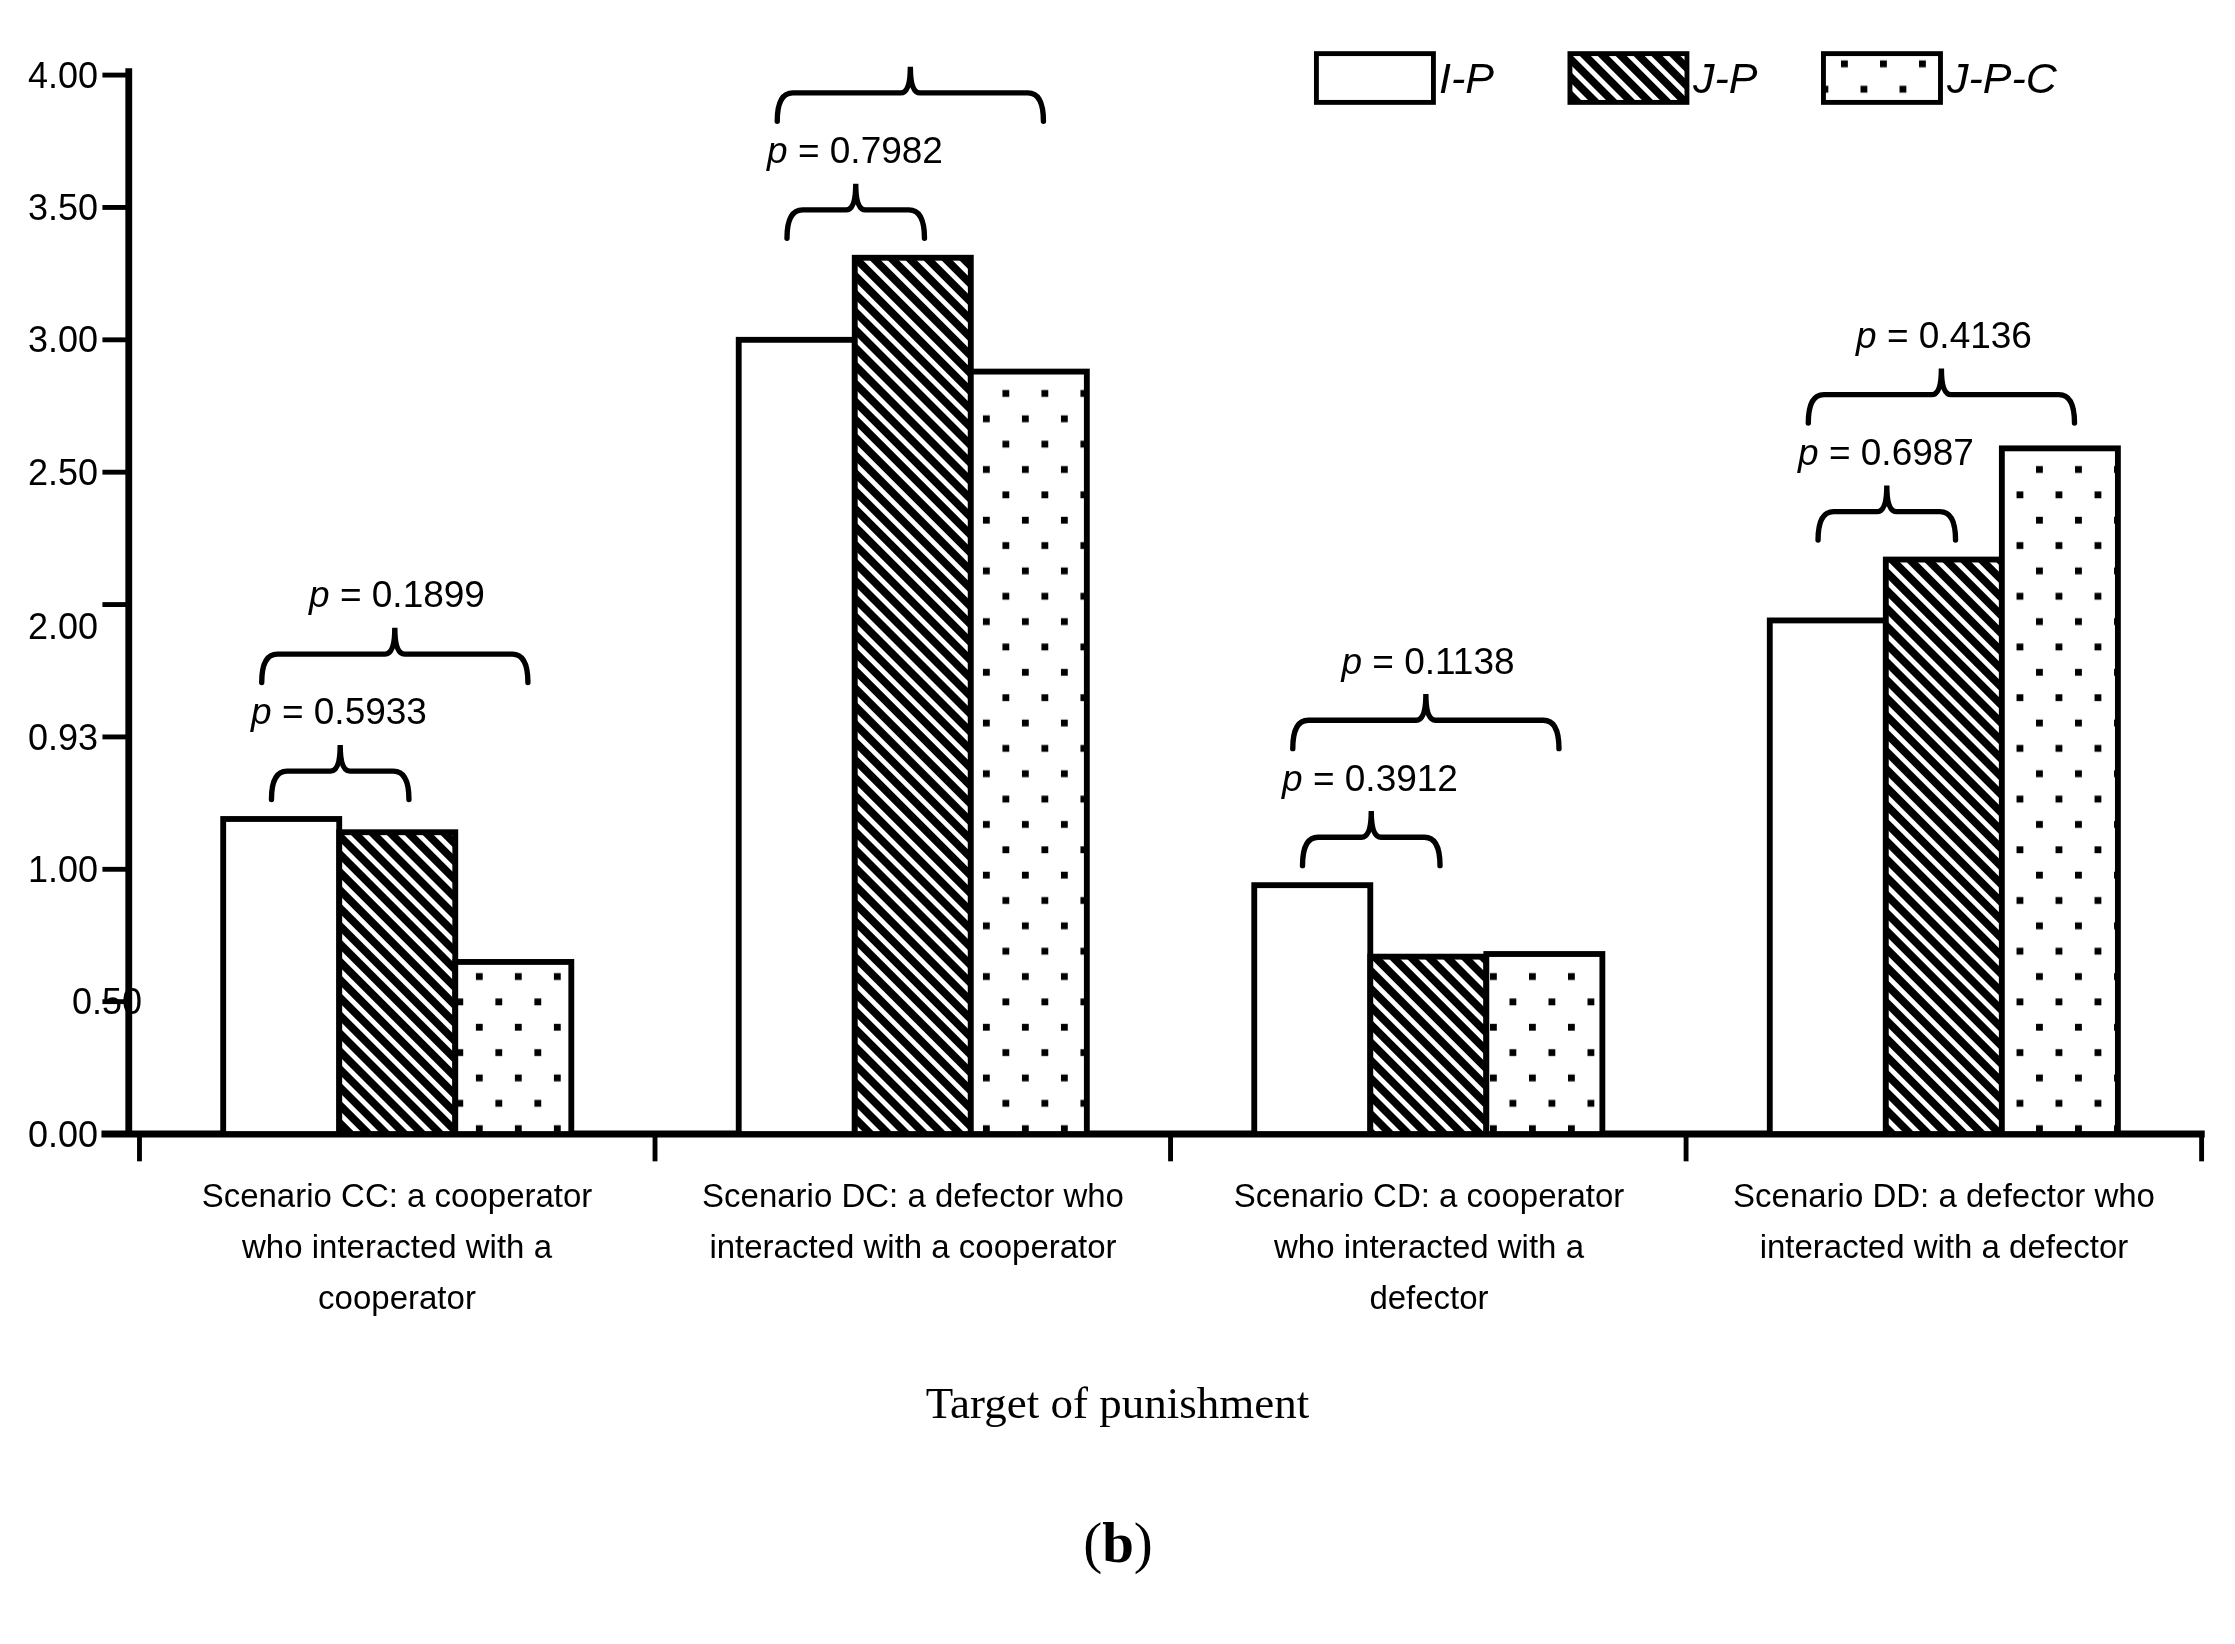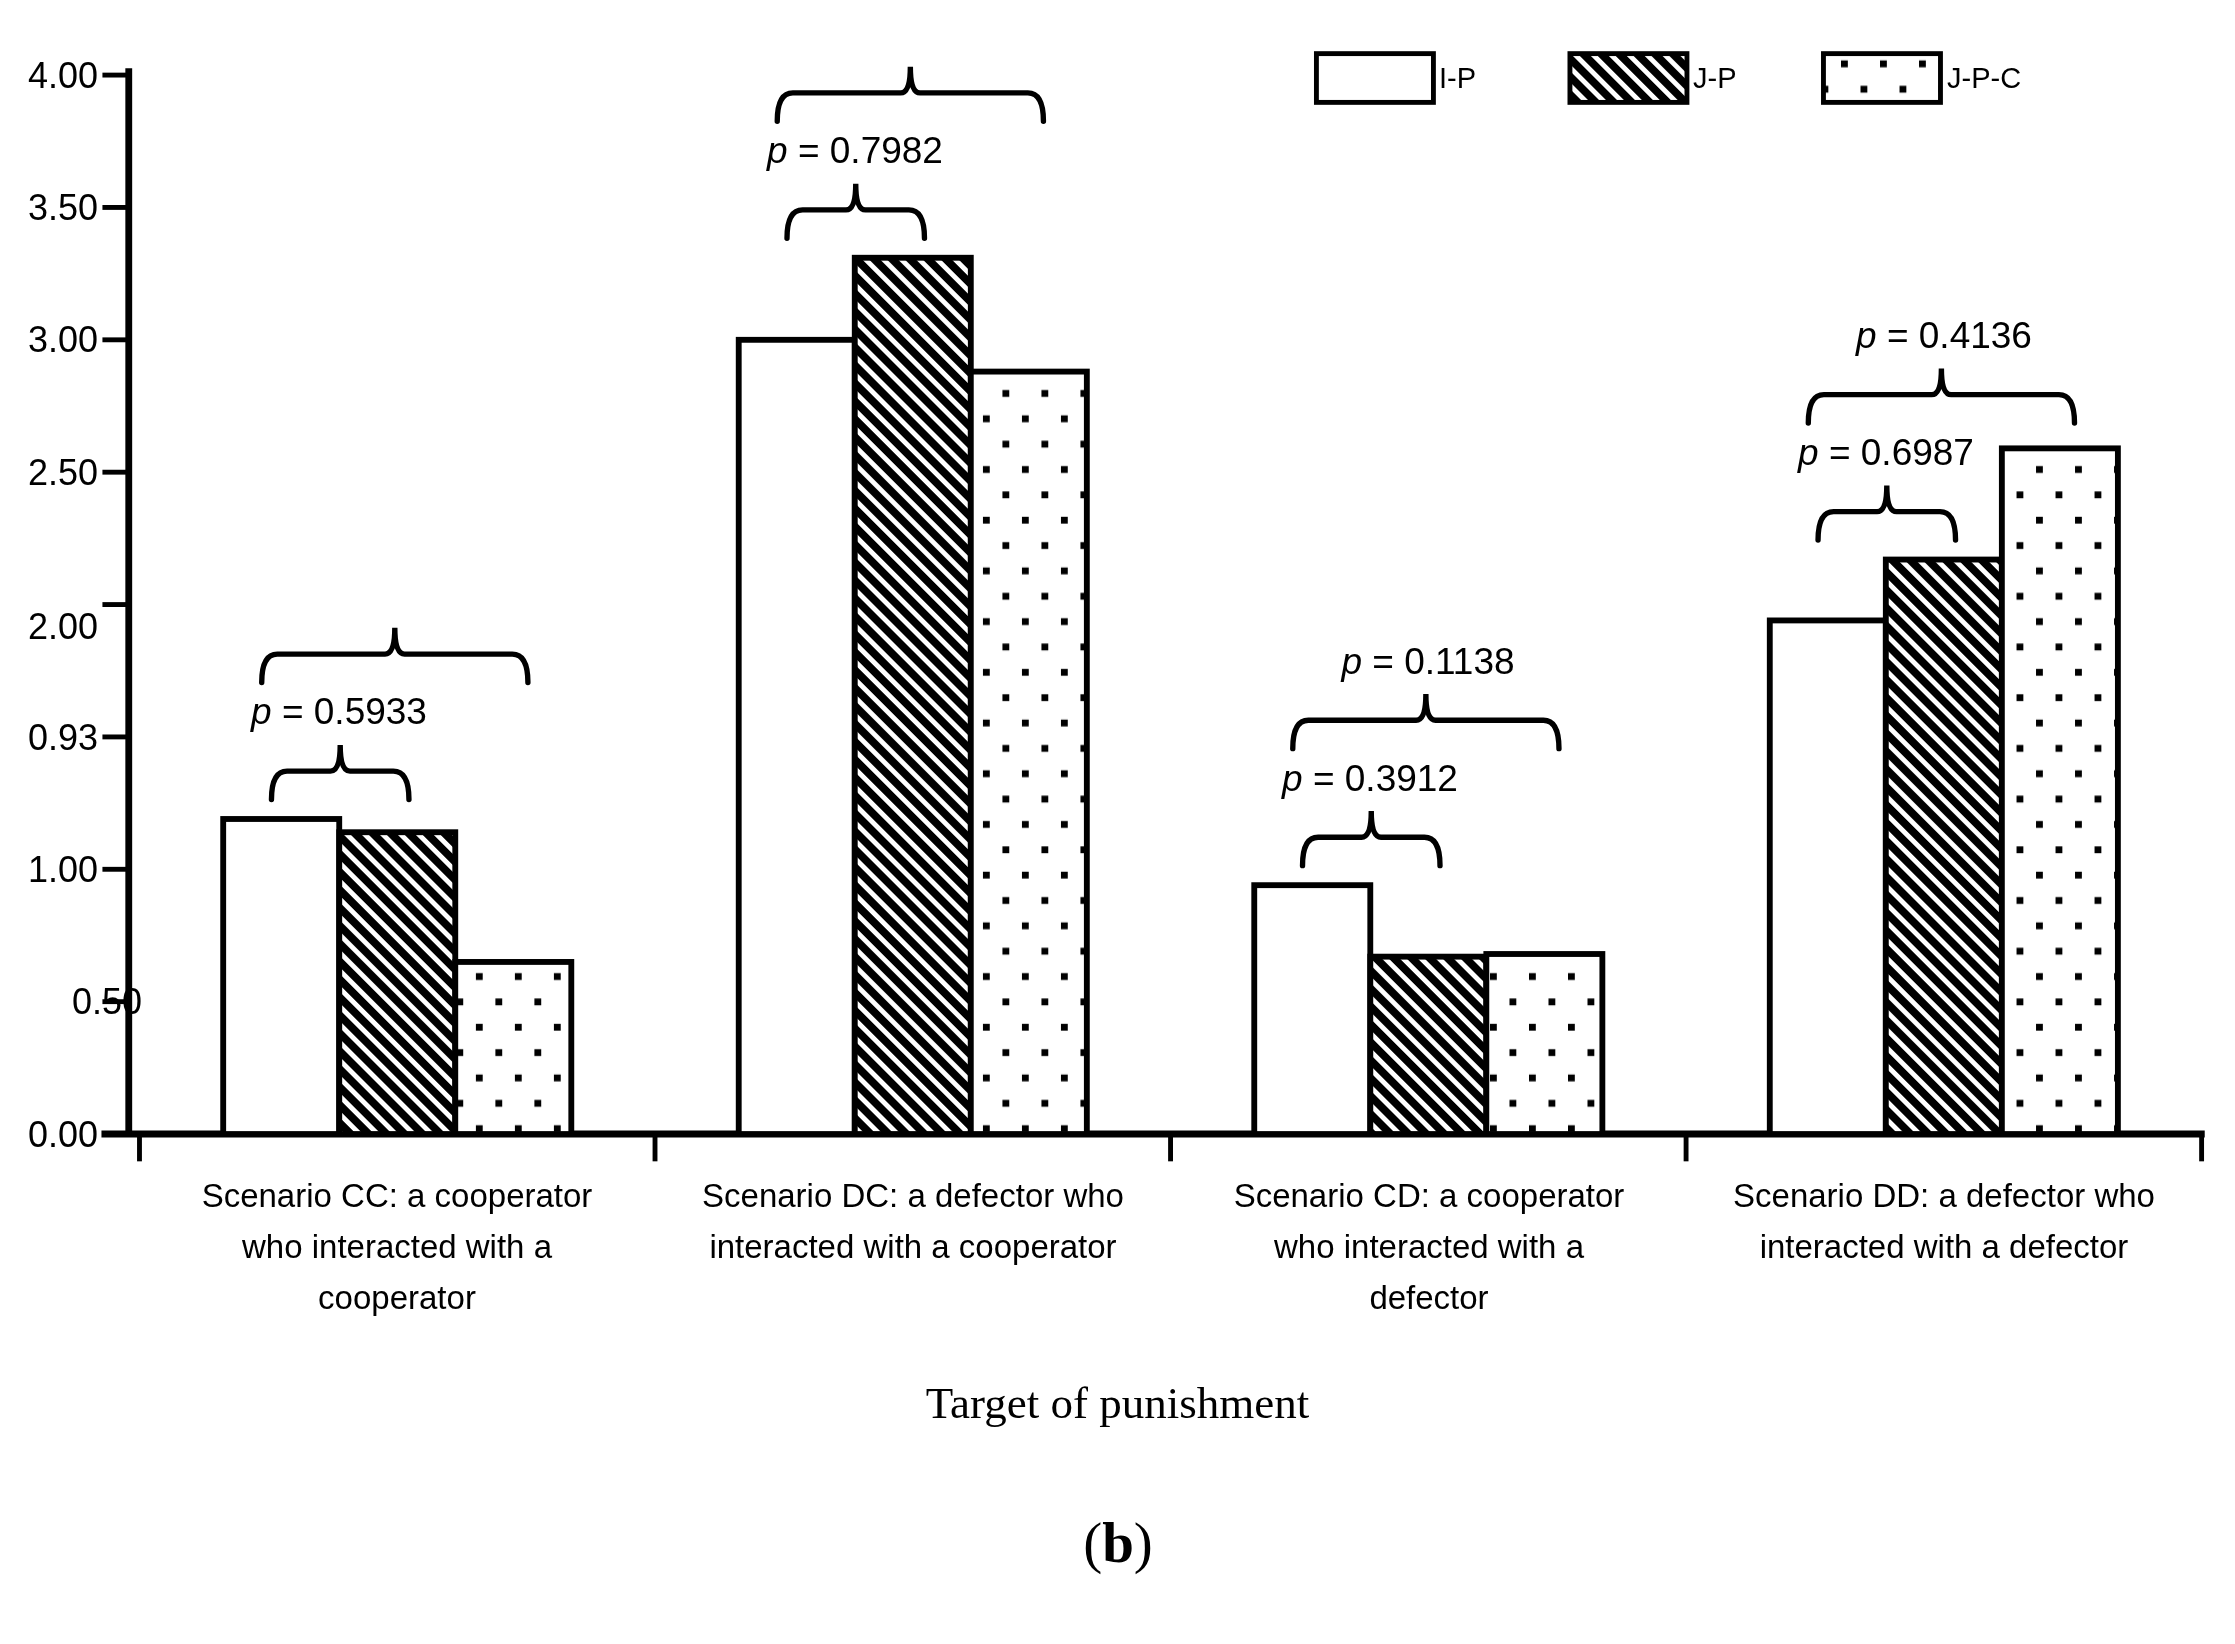--- a/index.html
+++ b/index.html
@@ -7,21 +7,21 @@
        font-family:"Liberation Sans",sans-serif;color:#000;}
   #figure{position:absolute;left:0;top:0;width:2235px;height:1644px;}
   #chart-svg{position:absolute;left:0;top:0;}
   #overlay{position:absolute;left:0;top:0;width:2235px;height:1644px;pointer-events:none;}
   .ytick-label{position:absolute;left:0;width:98px;text-align:right;
        font-size:36px;line-height:39px;}
   .cat-label{position:absolute;text-align:center;font-size:33px;line-height:51px;
        white-space:pre-line;}
   .p-label{position:absolute;text-align:center;font-size:37px;line-height:51px;}
   .p-label i{font-family:"Liberation Sans",sans-serif;font-style:italic;}
-  .legend-label{position:absolute;font-size:29px;line-height:49px;}
+  .legend-label{position:absolute;font-size:43px;line-height:49px;font-style:italic;}
   #x-axis-title{position:absolute;left:630px;top:1377px;width:975px;text-align:center;
        font-family:"Liberation Serif",serif;font-size:45px;}
   #caption{position:absolute;left:874px;top:1510px;width:488px;text-align:center;
        font-family:"Liberation Serif",serif;font-size:57px;}
   #caption b{font-weight:bold;}
 </style>
 </head>
 <body>
 
 <div id="figure">
@@ -93,20 +93,21 @@
 who interacted with a
 cooperator</div>
       <div class="cat-label" style="left: 669px; width: 488px; top: 1170px;">Scenario DC: a defector who
 interacted with a cooperator</div>
       <div class="cat-label" style="left: 1185px; width: 488px; top: 1170px;">Scenario CD: a cooperator
 who interacted with a
 defector</div>
       <div class="cat-label" style="left: 1700px; width: 488px; top: 1170px;">Scenario DD: a defector who
 interacted with a defector</div>
       <div class="p-label" style="left: 144px; width: 390px; top: 686px;"><i>p</i> = 0.5933</div>
+      <div class="p-label" style="left: 202px; width: 390px; top: 569px;"><i>p</i> = 0.1899</div>
       <div class="p-label" style="left: 660px; width: 390px; top: 125px;"><i>p</i> = 0.7982</div>
       <div class="p-label" style="left: 1175px; width: 390px; top: 753px;"><i>p</i> = 0.3912</div>
       <div class="p-label" style="left: 1233px; width: 390px; top: 636px;"><i>p</i> = 0.1138</div>
       <div class="p-label" style="left: 1691px; width: 390px; top: 427px;"><i>p</i> = 0.6987</div>
       <div class="p-label" style="left: 1749px; width: 390px; top: 310px;"><i>p</i> = 0.4136</div>
       <div class="legend-label" style="left: 1439px; top: 54px;">I-P</div>
       <div class="legend-label" style="left: 1693px; top: 54px;">J-P</div>
       <div class="legend-label" style="left: 1947px; top: 54px;">J-P-C</div>
     </div>
 </div>

